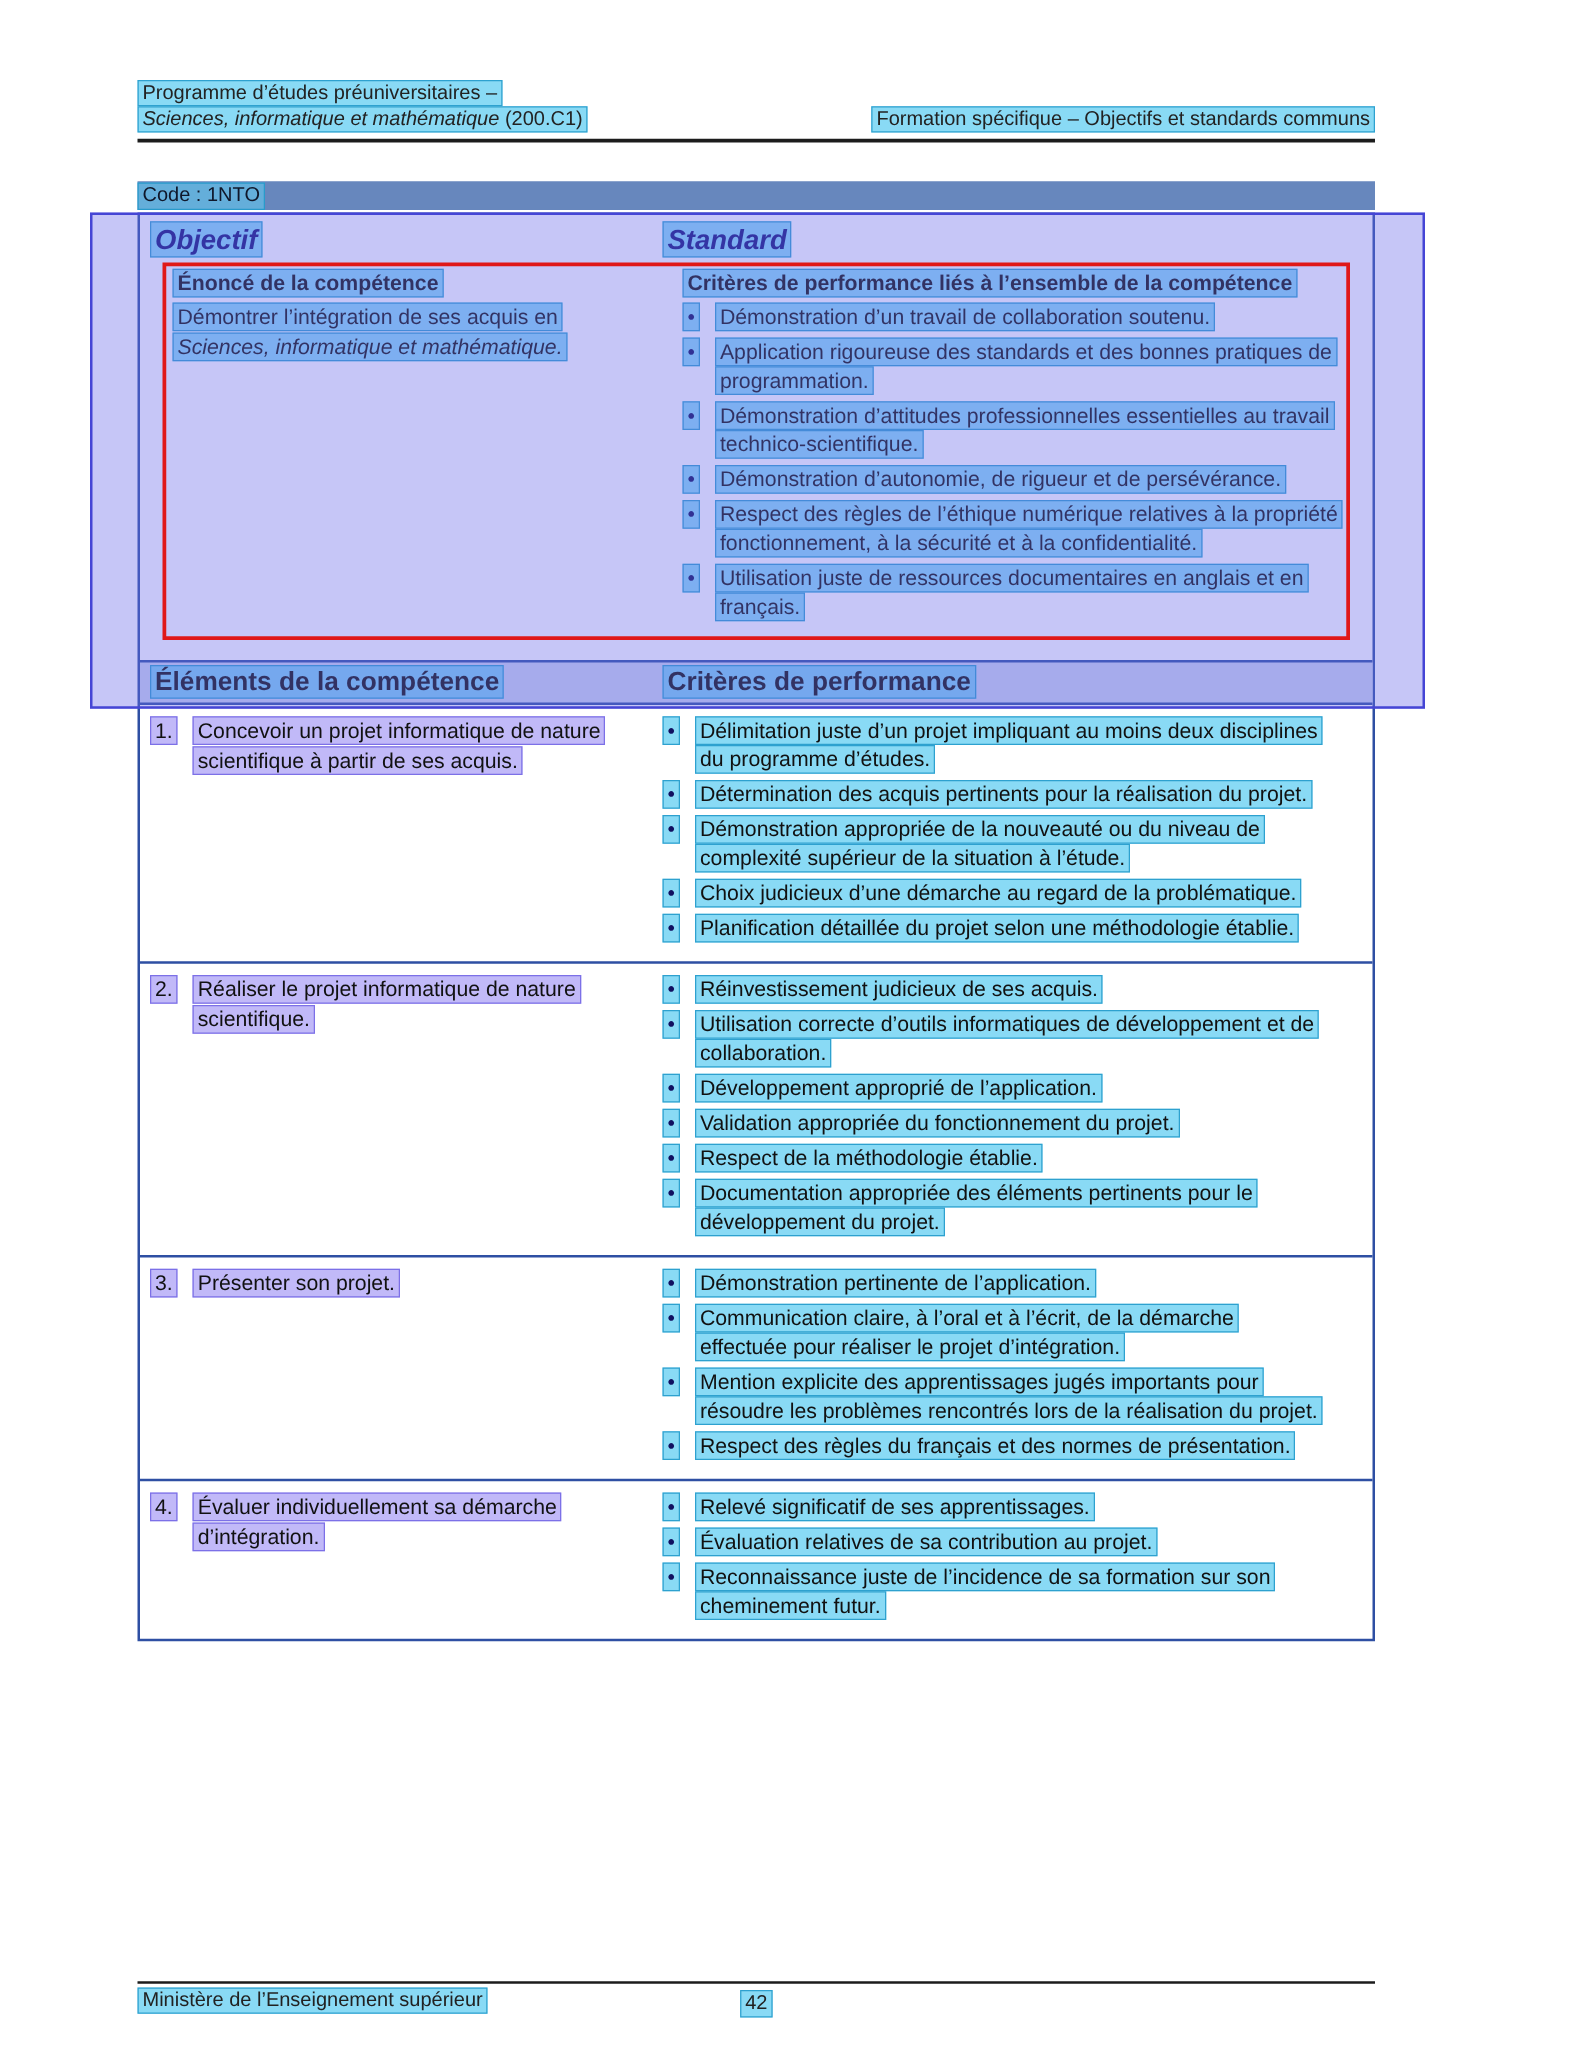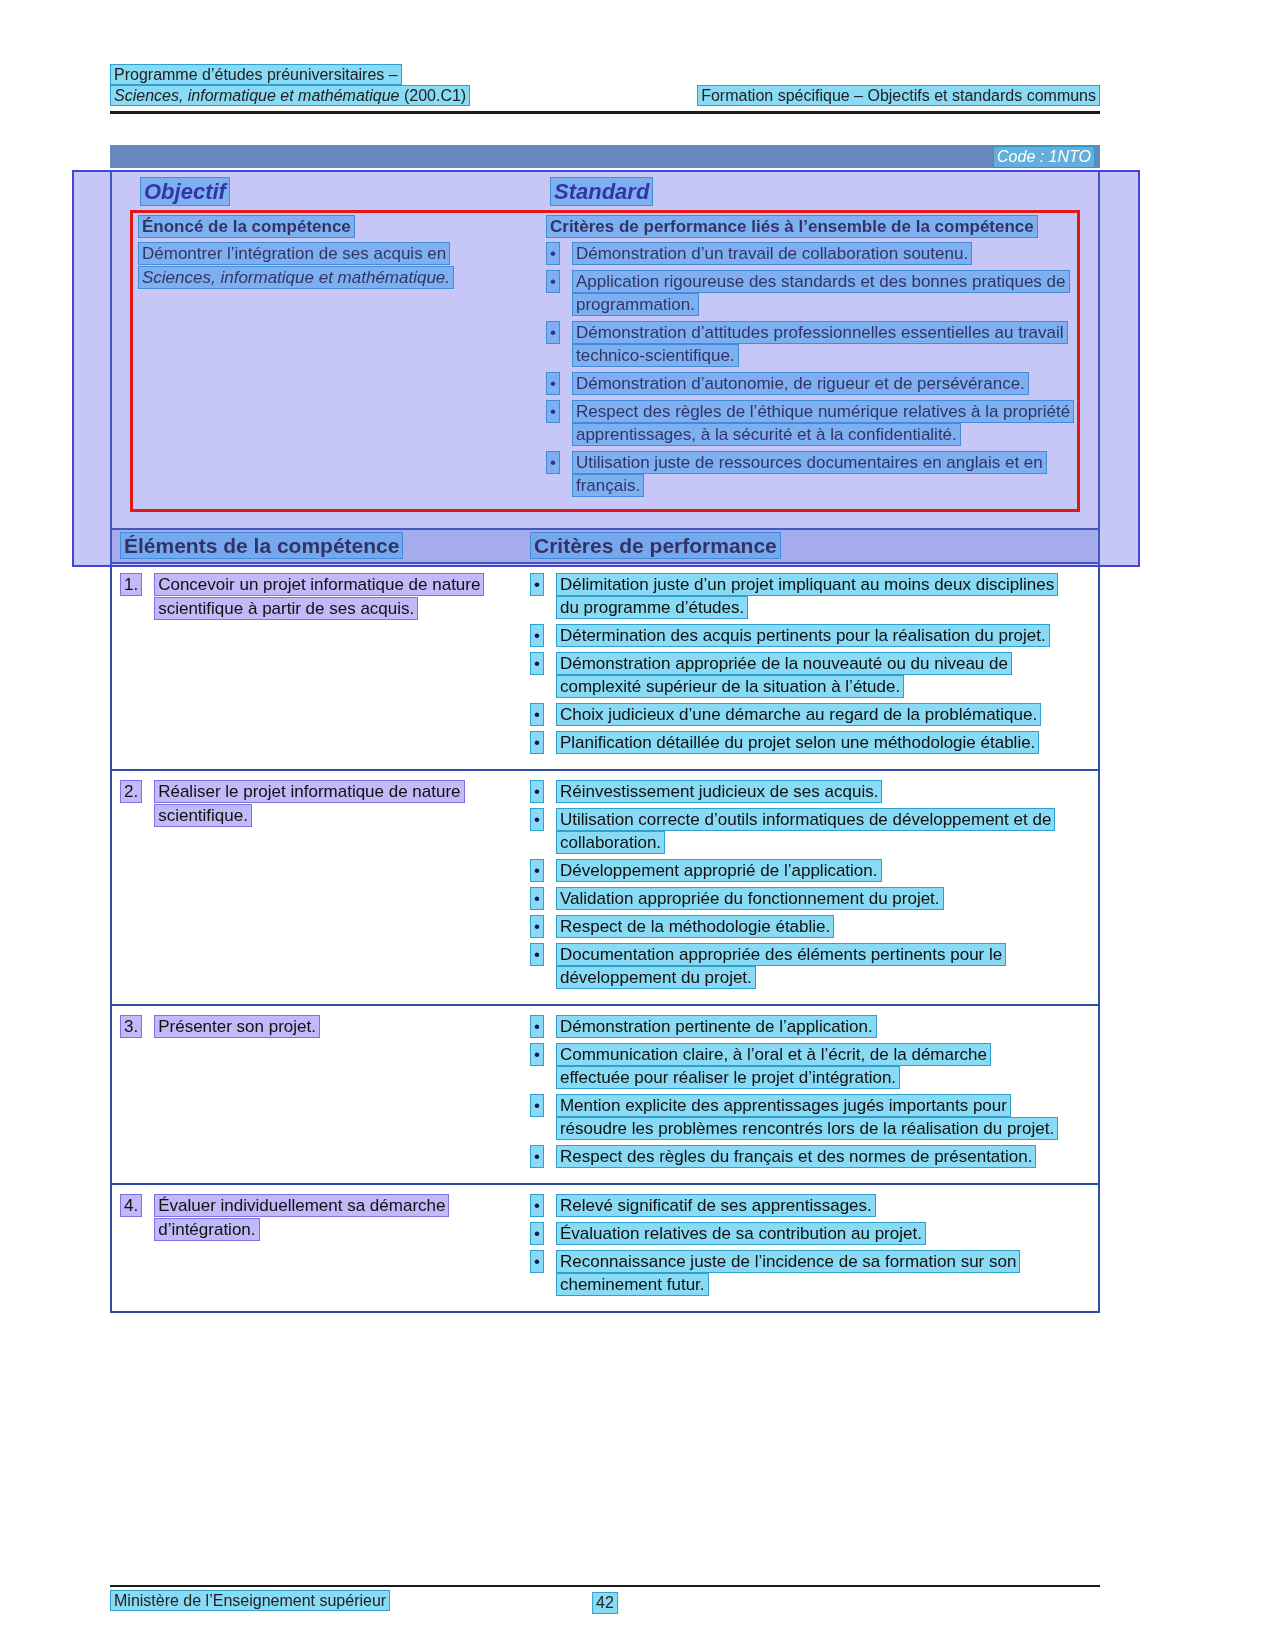--- a/index.html
+++ b/index.html
@@ -22,38 +22,38 @@
     position:absolute; top:64px; left:110px; width:990px;
     display:flex; justify-content:space-between; align-items:flex-end;
     font-size:16px; line-height:21px; color:#222;
     border-bottom:3px solid #1c1c1c; padding-bottom:5px;
   }
   .dh-left em { font-style:italic; }
 
   
   .code-bar {
     position:absolute; top:145px; left:110px; width:990px; height:23px;
-    background:#6787bd; display:flex; justify-content:flex-end; align-items:center;
-    padding-right:5px; font-size:16px; color:#ffffff;font-style:italic;
+    background:#6787bd; display:flex; justify-content:flex-start; align-items:center;
+    padding-right:5px; font-size:16px; color:#0f172a;
   }
   .code-bar .hl-c { background:rgba(98,206,242,0.55); }
 
   
   .main-table {
     position:absolute; top:170px; left:110px; width:990px;
     border:2px solid #2e4fa3; background:#fff;
   }
   .top-section { position:relative; }
   .overlay {
     position:absolute; top:-2px; bottom:-3px; left:-40px; right:-42px;
     background:rgba(104,104,234,0.38); border:2px solid #4545d5;
     z-index:3; pointer-events:none;
   }
   .os-row { display:grid; grid-template-columns:410px 1fr; padding:7px 0 5px; }
-  .os-label { font-size:22px; font-weight:bold; font-style:italic; color:#14147a; padding-left:8px;margin-left:20px; }
+  .os-label { font-size:22px; font-weight:bold; font-style:italic; color:#14147a; padding-left:8px; }
 
   .enonce-box { position:relative; margin:0 18px; }
   .red-border { position:absolute; inset:0; border:3px solid #e01818; z-index:6; pointer-events:none; }
   .eb-head { display:grid; grid-template-columns:408px 1fr; padding:7px 0 5px; font-weight:bold; font-size:17px; }
   .eb-head > div { padding-left:8px; }
   .eb-body { display:grid; grid-template-columns:408px 1fr; padding-bottom:10px; }
   .enonce-text { padding-left:8px; font-size:17px; line-height:24px; max-width:352px; }
   .enonce-text em { font-style:italic; }
 
   .crit-list { padding-right:8px; }
@@ -135,21 +135,21 @@
             <div class="crit">
                 <span class="b"><span class="hl hl-c bullet-glyph"></span></span>
                 <span class="crit-text"><span class="hl hl-c">Démonstration d’attitudes professionnelles essentielles au travail technico-scientifique.</span></span>
               </div>
             <div class="crit">
                 <span class="b"><span class="hl hl-c bullet-glyph"></span></span>
                 <span class="crit-text"><span class="hl hl-c">Démonstration d’autonomie, de rigueur et de persévérance.</span></span>
               </div>
             <div class="crit">
                 <span class="b"><span class="hl hl-c bullet-glyph"></span></span>
-                <span class="crit-text"><span class="hl hl-c">Respect des règles de l’éthique numérique relatives à la propriété apprentissages, à la sécurité et à la confidentialité.</span></span>
+                <span class="crit-text"><span class="hl hl-c">Respect des règles de l’éthique numérique relatives à la propriété fonctionnement, à la sécurité et à la confidentialité.</span></span>
               </div>
             <div class="crit">
                 <span class="b"><span class="hl hl-c bullet-glyph"></span></span>
                 <span class="crit-text"><span class="hl hl-c">Utilisation juste de ressources documentaires en anglais et en français.</span></span>
               </div>
           </div>
         </div>
       </div>
 
       <div class="gap"></div>

